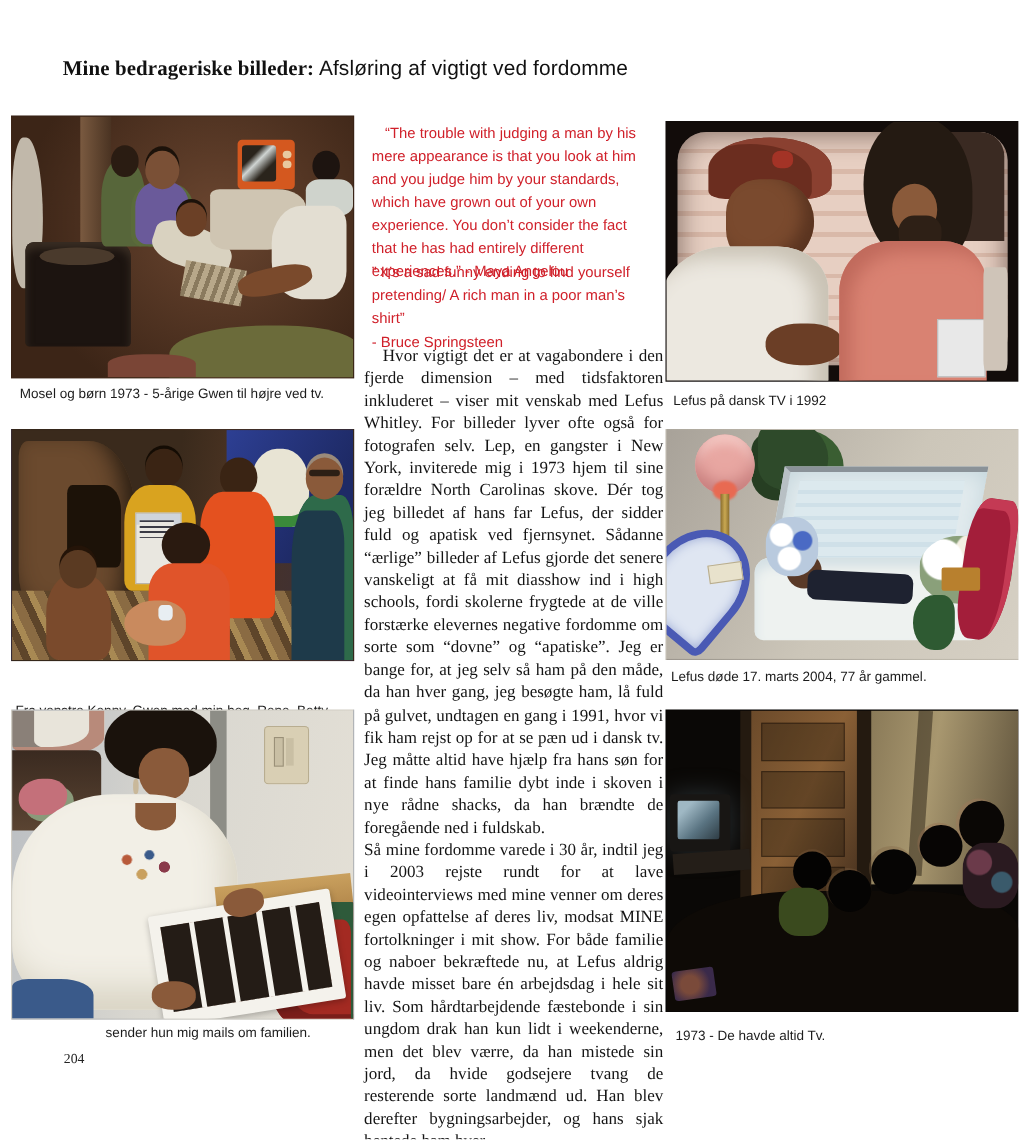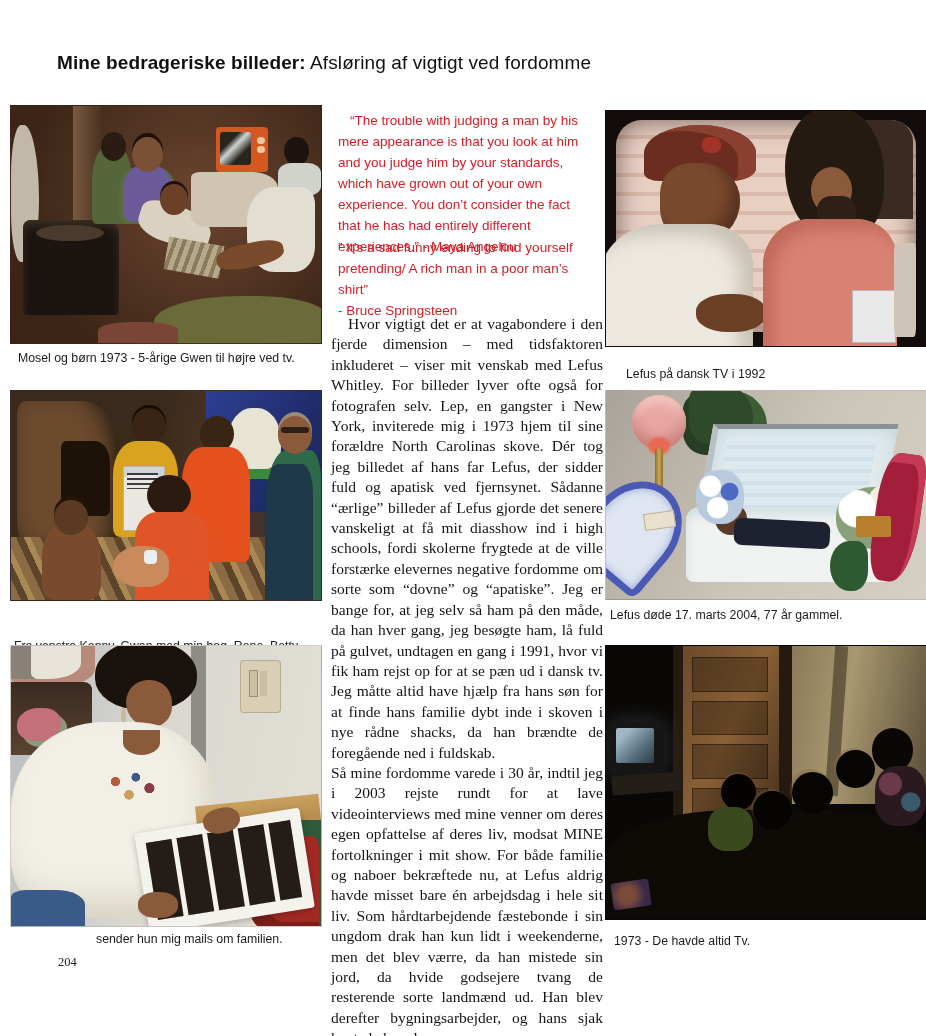--- a/index.html
+++ b/index.html
@@ -1,21 +1,21 @@
 <!DOCTYPE html>
 <html lang="da"><head>
 <meta charset="utf-8">
 <style>
   html,body{margin:0;padding:0;background:#ffffff;}
   .page{position:relative;width:926px;height:1036px;background:#ffffff;overflow:hidden;
         font-family:"Liberation Sans","DejaVu Sans",sans-serif;color:#1a1a1a;}
   .abs{position:absolute;}
   h1.title{position:absolute;left:57px;top:52px;margin:0;font-size:19px;font-weight:400;
            letter-spacing:.1px;color:#111;white-space:nowrap;}
-  h1.title .b{font-weight:700;}
+  h1.title .b{font-weight:700;font-family:Liberation Serif, serif;}
   .photo{position:absolute;overflow:hidden;border:1px solid rgba(0,0,0,.07);background:#555;}
   figure{margin:0;}
   .cap{position:absolute;font-size:12.3px;line-height:21px;color:#1c1c1c;}
   .cap span{display:block;}
   .quote{position:absolute;left:338px;width:256px;color:#d0202a;font-size:13.5px;
          line-height:21px;font-weight:500;}
   .quote.first{ text-indent:12px;}
   .bodytext{position:absolute;left:331px;top:314px;width:272px;
             font-family:"Liberation Serif","DejaVu Serif",serif;
             font-size:15.5px;line-height:20.4px;color:#141414;text-align:justify;}
@@ -130,21 +130,21 @@
     <div class="abs" style="left:17%;top:22%;width:25%;height:34%;background:#7a4a2e;border-radius:40% 50% 55% 45%;box-shadow:inset -10px -8px 14px #5a3420;"></div>
     <div class="abs" style="left:-2%;top:48%;width:48%;height:56%;background:#ece8e0;border-radius:40% 30% 0 0;box-shadow:inset -14px 10px 18px #c9c2b4;"></div>
     <div class="abs" style="left:28%;top:78%;width:22%;height:16%;background:#6b3e26;border-radius:45%;"></div>
     <div class="abs" style="left:56%;top:-2%;width:31%;height:58%;background:#241a12;border-radius:45% 50% 40% 55%;"></div>
     <div class="abs" style="left:64%;top:24%;width:13%;height:20%;background:#8a5a3a;border-radius:50%;"></div>
     <div class="abs" style="left:66%;top:36%;width:12%;height:16%;background:#2e2016;border-radius:40% 40% 55% 55%;"></div>
     <div class="abs" style="left:49%;top:46%;width:42%;height:56%;background:#d98272;border-radius:35% 30% 0 0;box-shadow:inset 10px 10px 16px #c06a5c;"></div>
     <div class="abs" style="left:77%;top:76%;width:13%;height:22%;background:#e8e8e8;border:1px solid #b8b8b8;"></div>
     <div class="abs" style="left:90%;top:56%;width:7%;height:40%;background:#cfc4b8;border-radius:10%;"></div>
   </figure>
-  <figcaption class="cap" style="left:612px;top:364px;width:300px;margin-left:14px;">
+  <figcaption class="cap" style="left:612px;top:354px;width:300px;">
     <span>Lefus på dansk TV i 1992</span>
   </figcaption>
 
   <figure class="photo" style="left:605px;top:390px;width:320px;height:208px;background:linear-gradient(120deg,#a8a299,#ccc6b9 55%,#d6d0c4);">
     <div class="abs" style="left:26%;top:-4%;width:20%;height:30%;background:#2e4a2a;border-radius:30% 60% 50% 40%;box-shadow:14px 8px 0 #3a5e32,-6px 10px 0 #263e22;"></div>
     <div class="abs" style="left:8%;top:2%;width:17%;height:26%;background:#e8a7a2;border-radius:50% 50% 48% 48%;box-shadow:inset 0 -10px 14px #c87f7e, inset 0 8px 10px #f4c9c4;"></div>
     <div class="abs" style="left:13%;top:22%;width:7%;height:9%;background:#e86a52;border-radius:50%;filter:blur(1px);"></div>
     <div class="abs" style="left:15.2%;top:28%;width:2.6%;height:54%;background:linear-gradient(90deg,#8a6e2e,#c9a852,#8a6e2e);"></div>
     <div class="abs" style="left:-5%;top:42%;width:23%;height:44%;background:#dfe6f2;border:7px solid #4a5ab4;border-radius:50% 50% 10% 50%;transform:rotate(40deg);box-shadow:inset 0 0 10px #9aa8d4;"></div>
     <div class="abs" style="left:12%;top:58%;width:9%;height:7%;background:#e8e2cc;transform:rotate(-8deg);border:1px solid #b8ad90;"></div>

